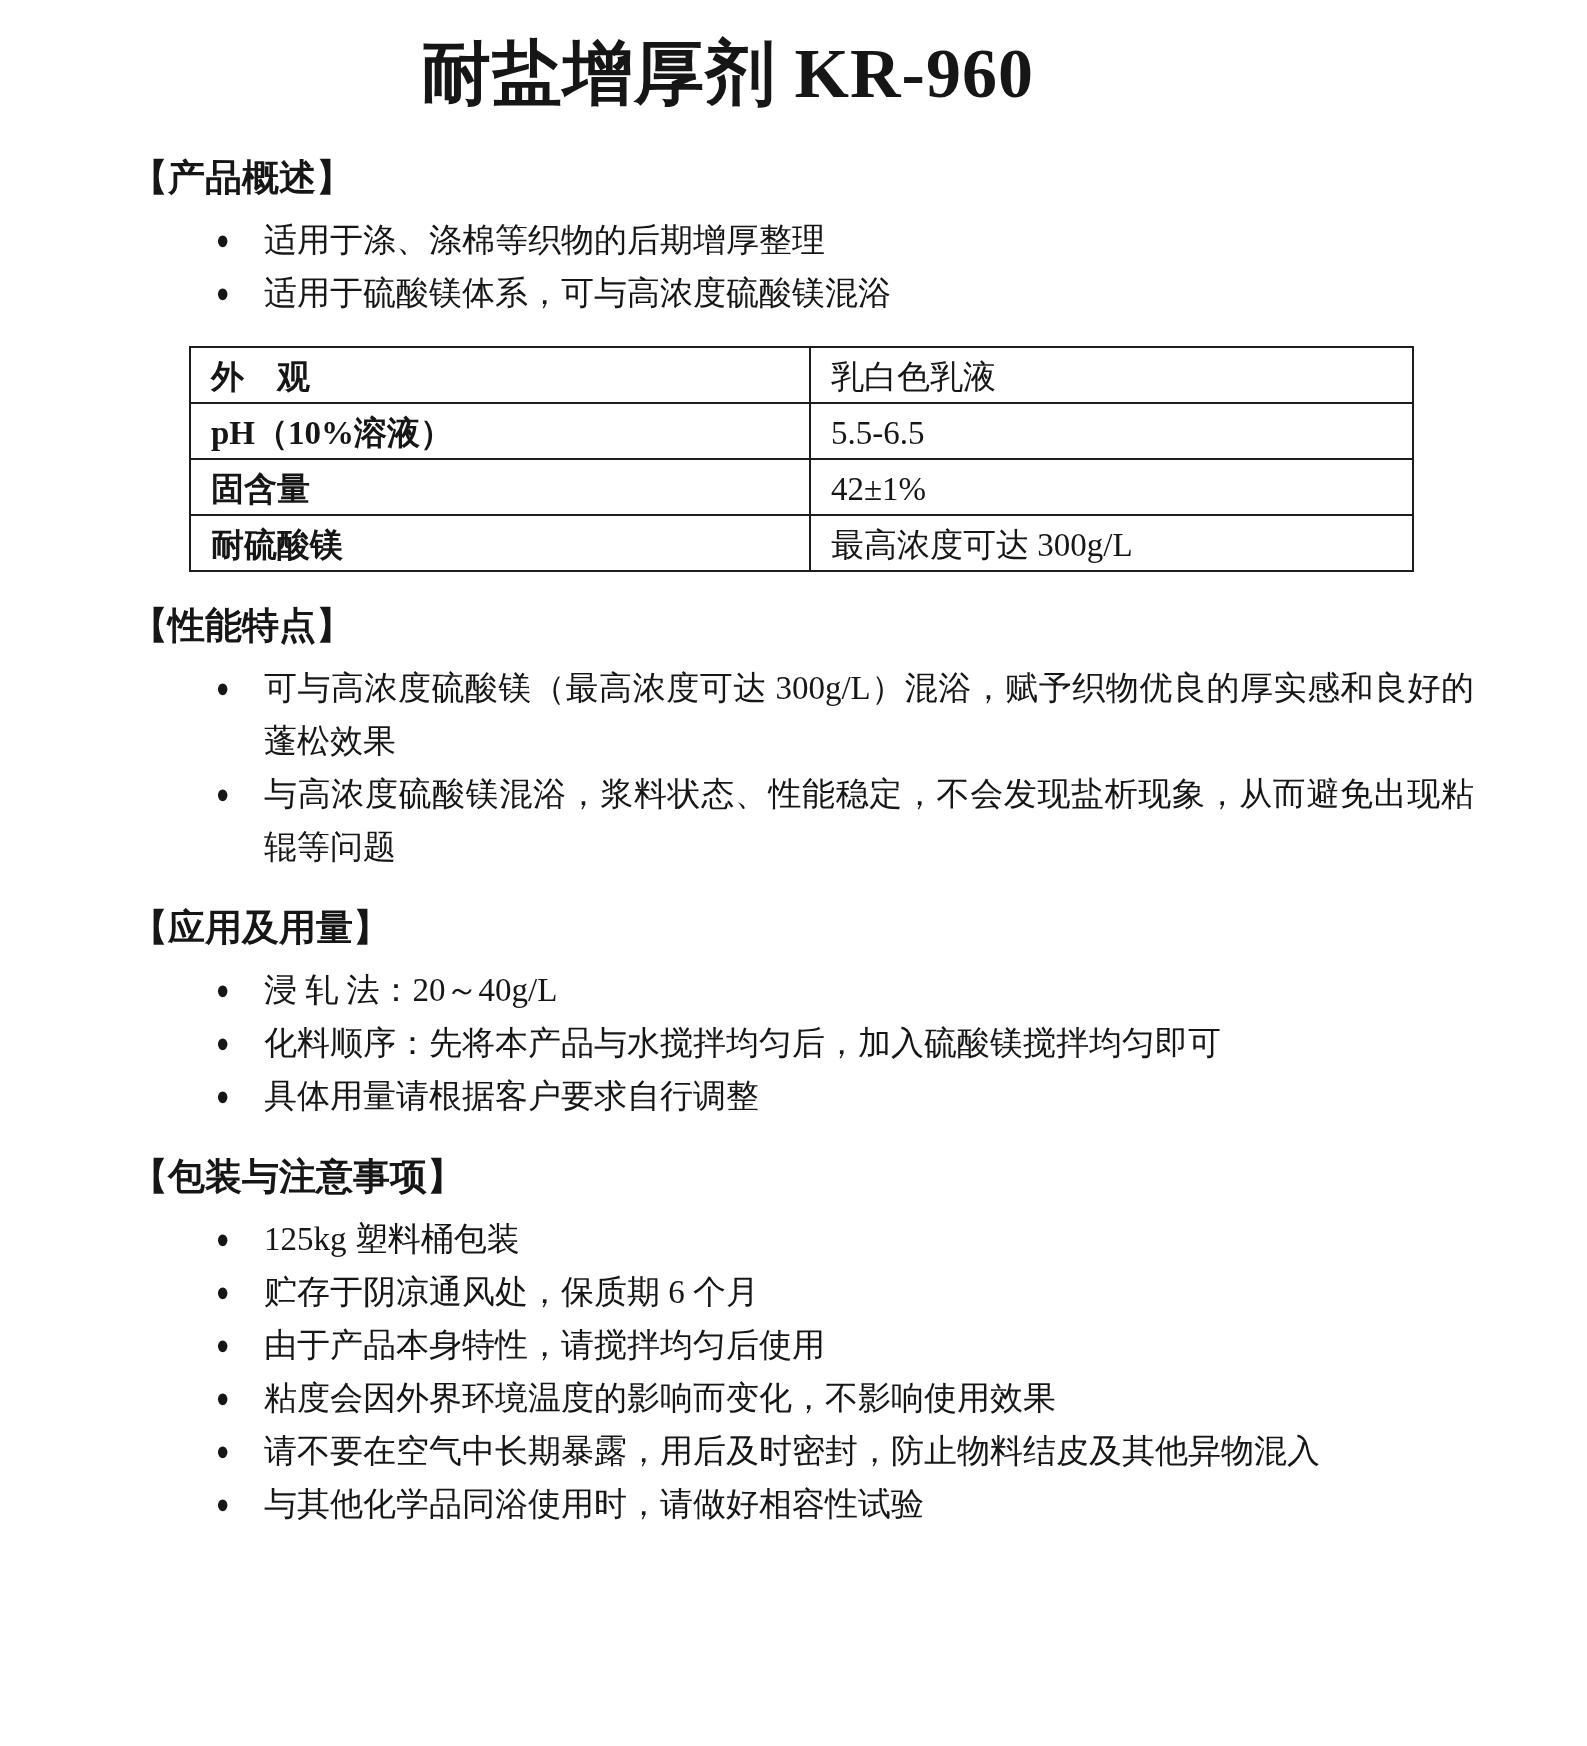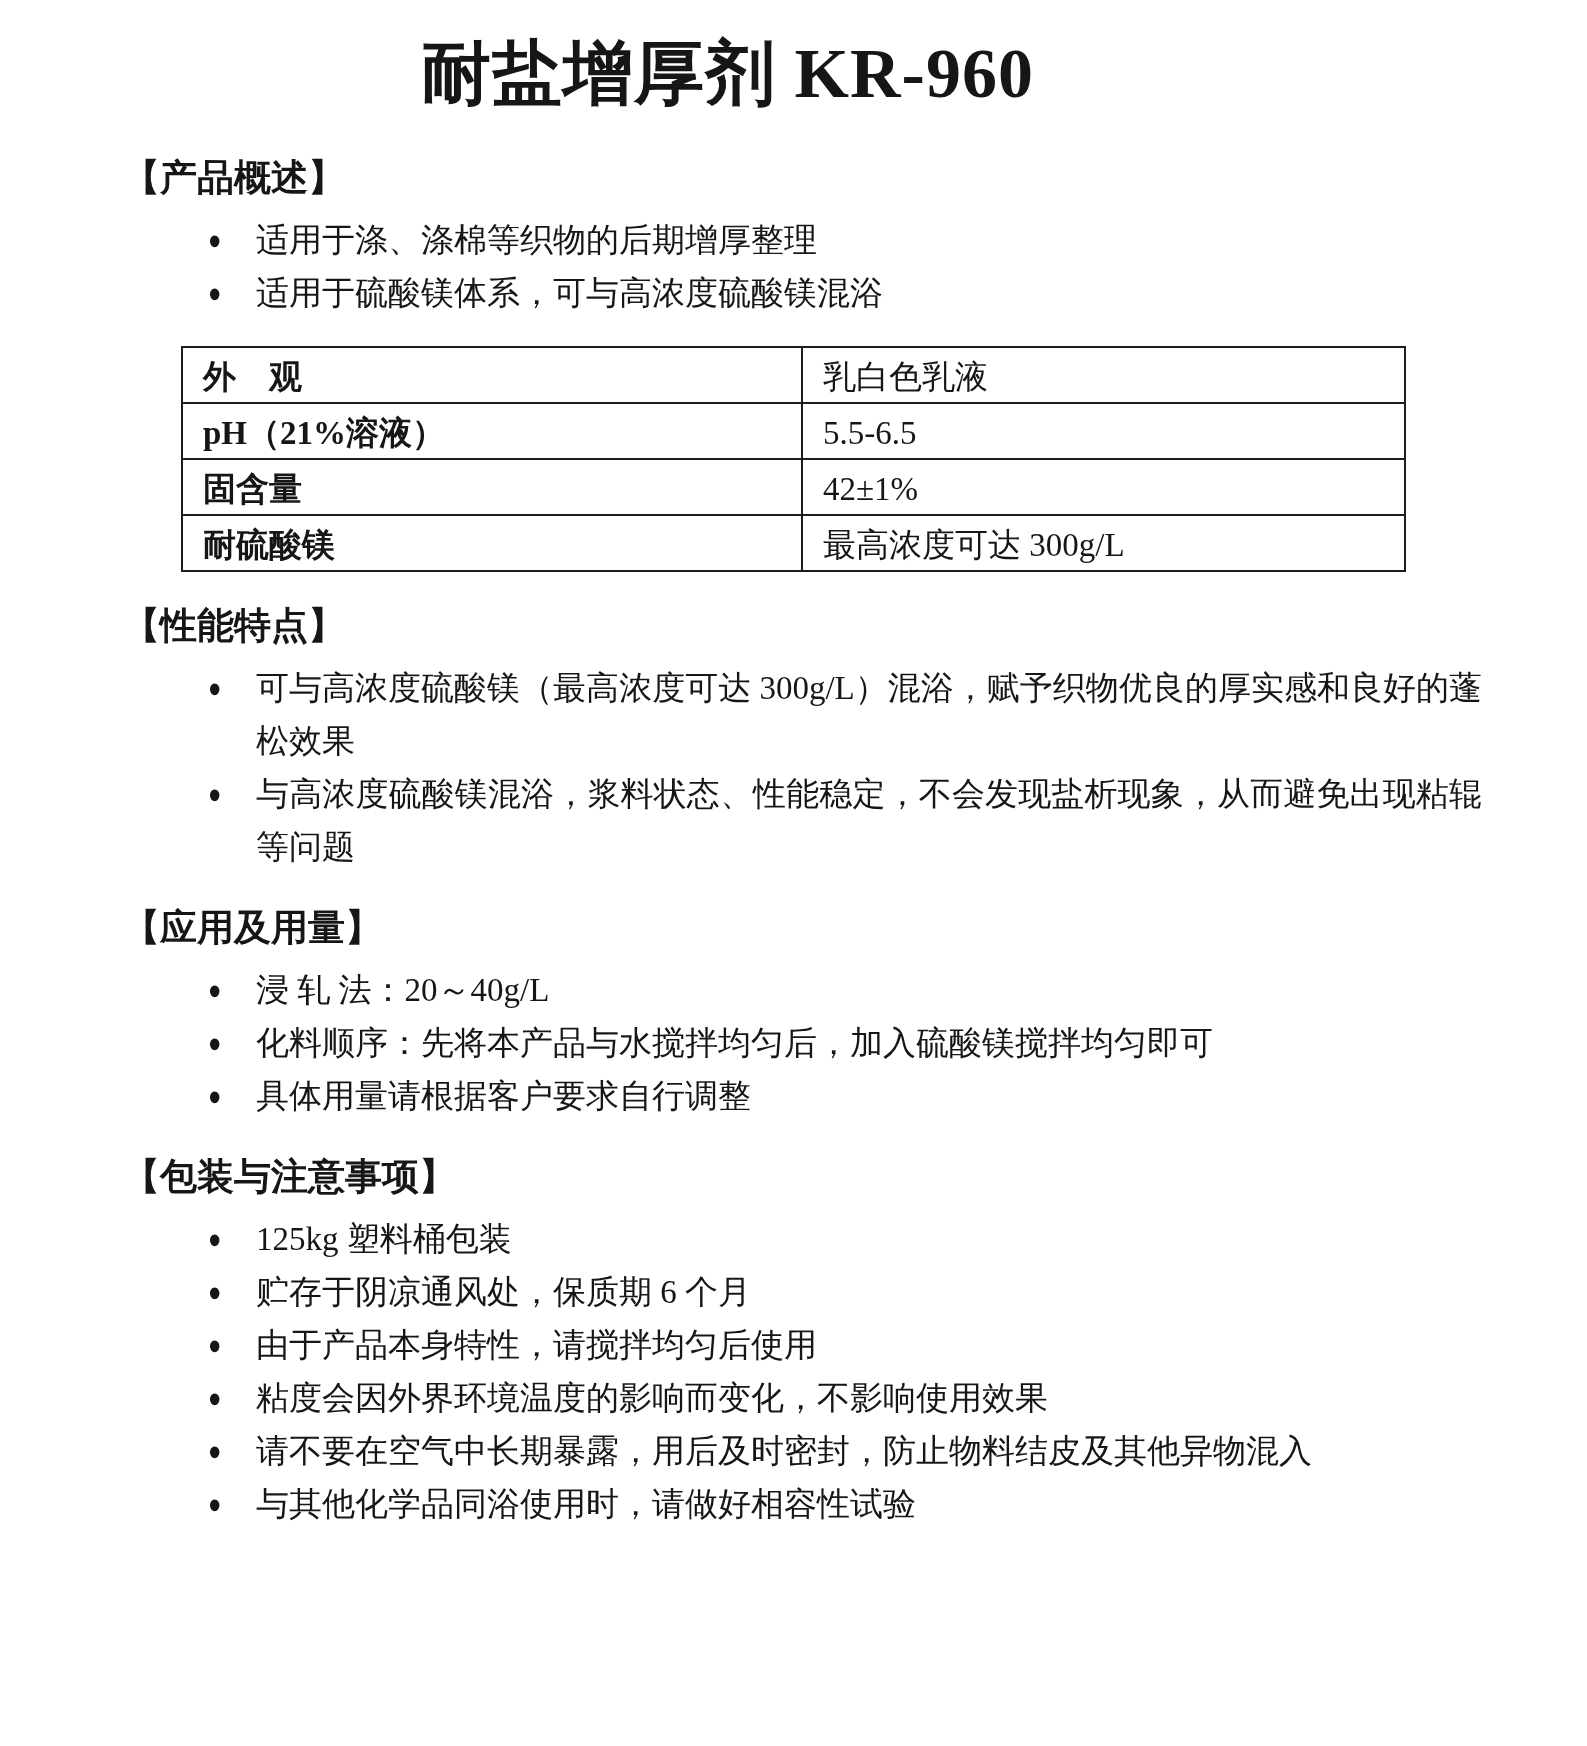--- a/index.html
+++ b/index.html
@@ -16,21 +16,21 @@
     font-family: "Liberation Serif", "DejaVu Serif", serif;
   }
   .doc-title {
     font-size: 70px;
     font-weight: 700;
     text-align: center;
     margin: 10px 150px 0 0;
     letter-spacing: 1px;
     line-height: 100px;
   }
-  .section { margin: 8px; }
+  .section { margin: 16px; }
   .section-heading {
     font-size: 37px;
     font-weight: 700;
     line-height: 48px;
     margin: 30px 0 12px 0;
   }
   .bullet-list {
     list-style: none;
     margin: 6px 0 0 0;
     padding: 0 0 0 85px;
@@ -94,21 +94,21 @@
 </div>
 
 <div class="section">
   <table class="specs">
     <tbody>
       <tr>
         <td class="spec-label">外　观</td>
         <td class="spec-value">乳白色乳液</td>
       </tr>
       <tr>
-        <td class="spec-label">pH（21%溶液）</td>
+        <td class="spec-label">pH（10%溶液）</td>
         <td class="spec-value">5.5-6.5</td>
       </tr>
       <tr>
         <td class="spec-label">固含量</td>
         <td class="spec-value">42±1%</td>
       </tr>
       <tr>
         <td class="spec-label">耐硫酸镁</td>
         <td class="spec-value">最高浓度可达 300g/L</td>
       </tr>

